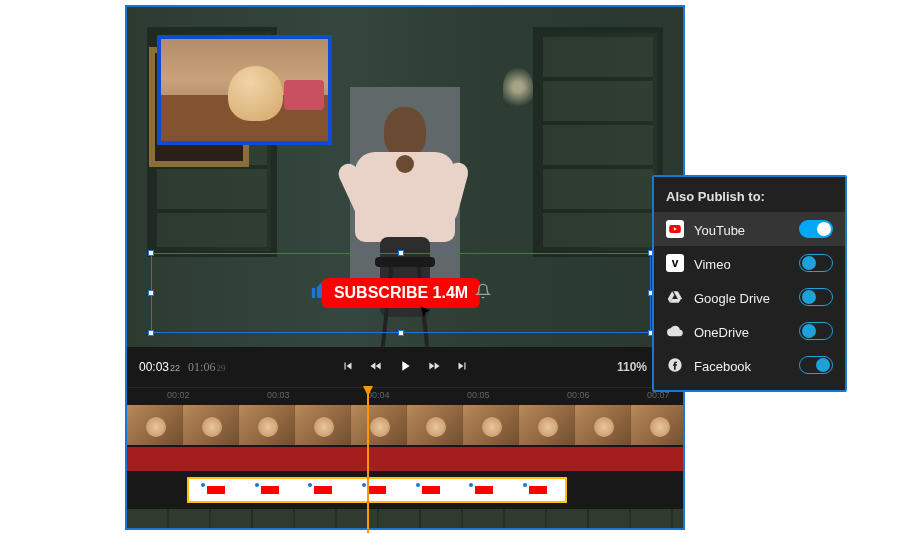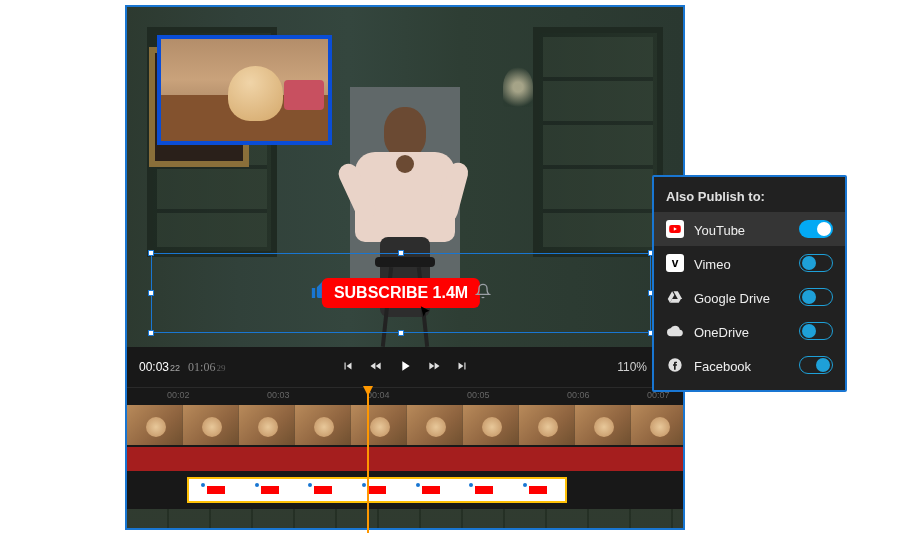--- a/index.html
+++ b/index.html
@@ -101,21 +101,21 @@
   color:#cfcfcf;
   font-size:12px;
   background:#181818;
   position:relative;
 }
 .timecode-cur { color:#fff; }
 .timecode-cur .frames, .timecode-dur .frames { font-size:9px; opacity:0.6; margin-left:1px;}
 .timecode-dur { margin-left:8px; color:#888;font-family:Liberation Serif, serif; }
 .transport { position:absolute; left:50%; transform:translateX(-50%); display:flex; gap:14px; align-items:center; }
 .transport span { color:#e0e0e0; cursor:pointer; font-size:13px; }
-.zoom { color:#cfcfcf; margin-left:auto; margin-right:10px;}
+.zoom { color:#cfcfcf; margin-left:auto; margin-right:10px;font-weight:bold;}
 .fullscreen-icon { color:#cfcfcf; cursor:pointer; }
 
 .ruler {
   height: 18px;
   background:#181818;
   position:relative;
   border-top:1px solid #2a2a2a;
 }
 .ruler .tick { position:absolute; top:2px; font-size:9px; color:#666; }
 .playhead {

